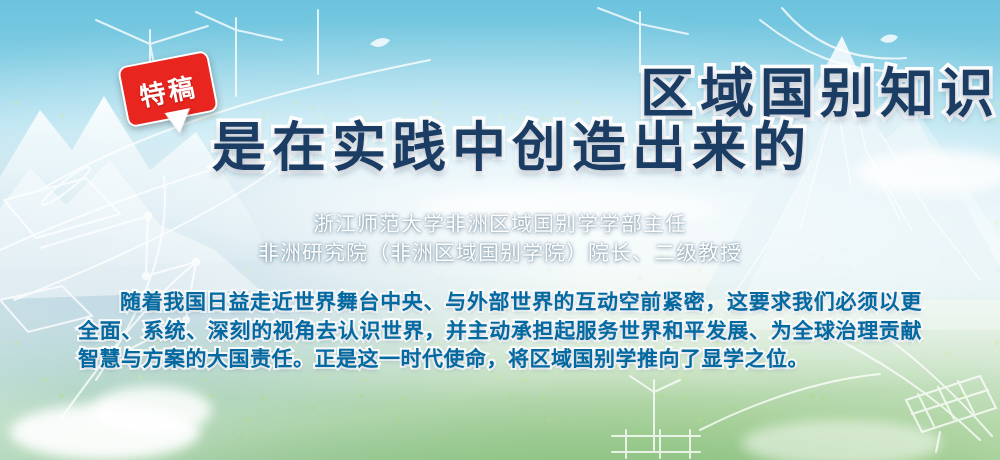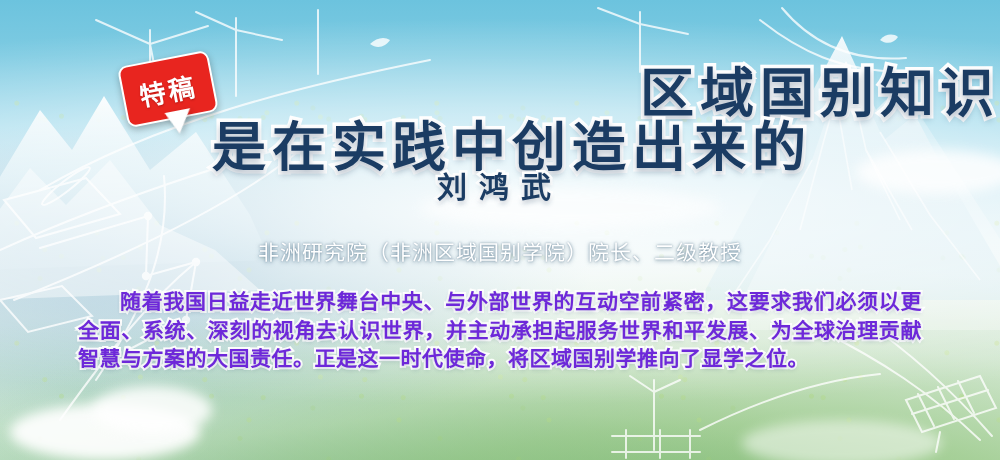--- a/index.html
+++ b/index.html
@@ -115,21 +115,21 @@
     position:absolute;left:0;width:1000px;text-align:center;
     color:#ffffff;font-size:21px;line-height:27px;letter-spacing:1px;
     font-family:"DejaVu Sans","Liberation Sans",sans-serif;
     text-shadow:0 1px 4px rgba(40,80,110,.55), 0 0 2px rgba(40,80,110,.5);
   }
   .s1{top:211px;}
   .s2{top:240px;text-align:center;}
 
   .body-text{
     position:absolute;left:78px;top:288px;width:844px;
-    color:#6d28d9;font-size:21px;line-height:28.5px;font-weight:700;
+    color:#0369a1;font-size:21px;line-height:28.5px;font-weight:700;
     letter-spacing:.5px;text-align:justify;
     font-family:"DejaVu Serif","Liberation Serif",serif;
     -webkit-text-stroke:4px #ffffff;paint-order:stroke fill;
     text-indent:42px;
     text-shadow:0 2px 4px rgba(40,70,100,.28);
   }
 </style>
 </head>
 <body>
 
@@ -240,19 +240,19 @@
     <div class="badge-body"></div>
     <div class="badge-tail"></div>
     <div class="badge-text">特稿</div>
   </div>
 
   <div class="titles">
     <div class="title-line t1">区域国别知识</div>
     <div class="title-line t2">是在实践中创造出来的</div>
   </div>
 
-  <div class="author">刘鸿武</div>
-
+
+  <div class="subtitle s1">浙江师范大学非洲区域国别学学部主任</div>
   <div class="subtitle s2">非洲研究院（非洲区域国别学院）院长、二级教授</div>
 
   <div class="body-text">随着我国日益走近世界舞台中央、与外部世界的互动空前紧密，这要求我们必须以更全面、系统、深刻的视角去认识世界，并主动承担起服务世界和平发展、为全球治理贡献智慧与方案的大国责任。正是这一时代使命，将区域国别学推向了显学之位。</div>
 
 </div>
 
 </body></html>

